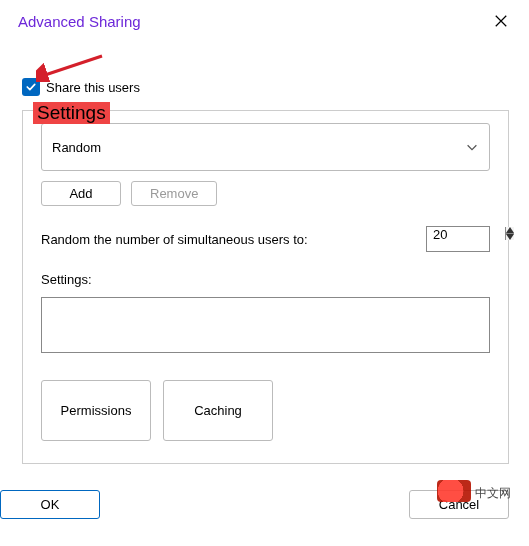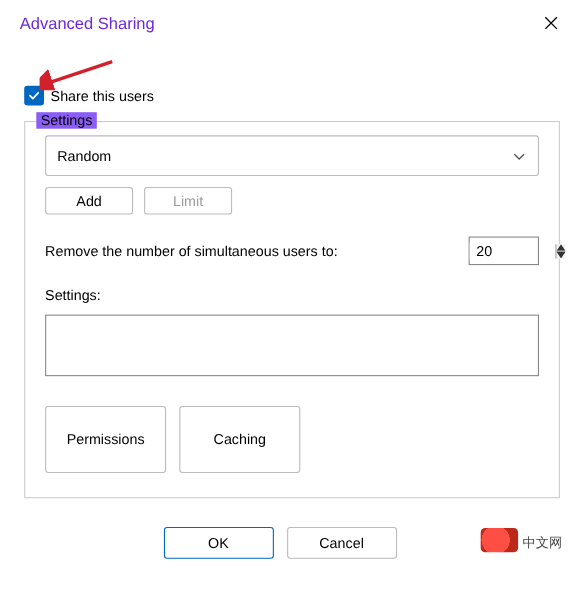--- a/index.html
+++ b/index.html
@@ -43,29 +43,29 @@
     .checkbox svg { width: 12px; height: 12px; }
     .fieldset {
       border: 1px solid #ccc;
       padding: 12px 18px 22px 18px;
       position: relative;
       margin-bottom: 26px;
     }
     .legend {
       position: absolute;
       top: -9px; left: 10px;
-      background: #8b5cf6;
+      background: #ef4444;
       padding: 0 4px;
-      font-size: 13px;
+      font-size: 19px;
     }
     .label { display: block; margin-top: 6px; margin-bottom: 6px; }
     .select-row {
       border: 1px solid #bbb;
       border-radius: 3px;
-      height: 37px;
+      height: 48px;
       display: flex;
       align-items: center;
       justify-content: space-between;
       padding: 0 10px;
       margin-bottom: 10px;
       cursor: pointer;
     }
     .chevron { width: 14px; height: 14px; }
     .btn-row { display: flex; gap: 10px; margin-bottom: 20px; }
     .btn {
@@ -79,21 +79,21 @@
     }
     .btn.disabled { color: #9a9a9a; cursor: default; }
     .limit-row {
       display: flex;
       align-items: center;
       justify-content: space-between;
       margin-bottom: 20px;
     }
     .spinner {
       display: flex;
-      align-items: center;
+      align-items: flex-start;
       border: 1px solid #888;
       height: 26px;
       width: 64px;
       gap: 34px;
     }
     .spinner input {
       border: none;
       width: 44px;
       padding: 0 6px;
       font-size: 13px;
@@ -130,21 +130,21 @@
       border: 1px solid #bbb;
       background: #fff;
       border-radius: 3px;
       padding: 22px 18px;
       font-size: 13px;
       cursor: pointer;
       min-width: 110px;
     }
     .footer {
       display: flex;
-      justify-content: center;
+      justify-content: space-between;
       gap: 12px;
       padding: 0 20px 18px 0;
     }
     .footer-btn {
       border: 1px solid #bbb;
       background: #fff;
       border-radius: 3px;
       padding: 6px 0;
       width: 100px;
       font-size: 13px;
@@ -204,25 +204,25 @@
 
     <div class="select-row">
       <span>Random</span>
       <svg class="chevron" viewBox="0 0 16 16">
           <path d="M3 6 L8 11 L13 6" stroke="#555" stroke-width="1.4" fill="none"></path>
         </svg>
     </div>
 
     <div class="btn-row">
       <button class="btn">Add</button>
-      <button class="btn disabled">Limit</button>
+      <button class="btn disabled">Remove</button>
     </div>
 
     <div class="limit-row">
-      <span>Remove the number of simultaneous users to:</span>
+      <span>Random the number of simultaneous users to:</span>
       <div class="spinner">
         <input type="text" value="20" style="">
         <div class="spinner-btns">
           <div class="spin-btn">
               <svg viewBox="0 0 8 6">
                 <path d="M4 0 L8 6 L0 6 Z" fill="#333"></path>
               </svg>
             </div>
           <div class="spin-btn">
               <svg viewBox="0 0 8 6">

